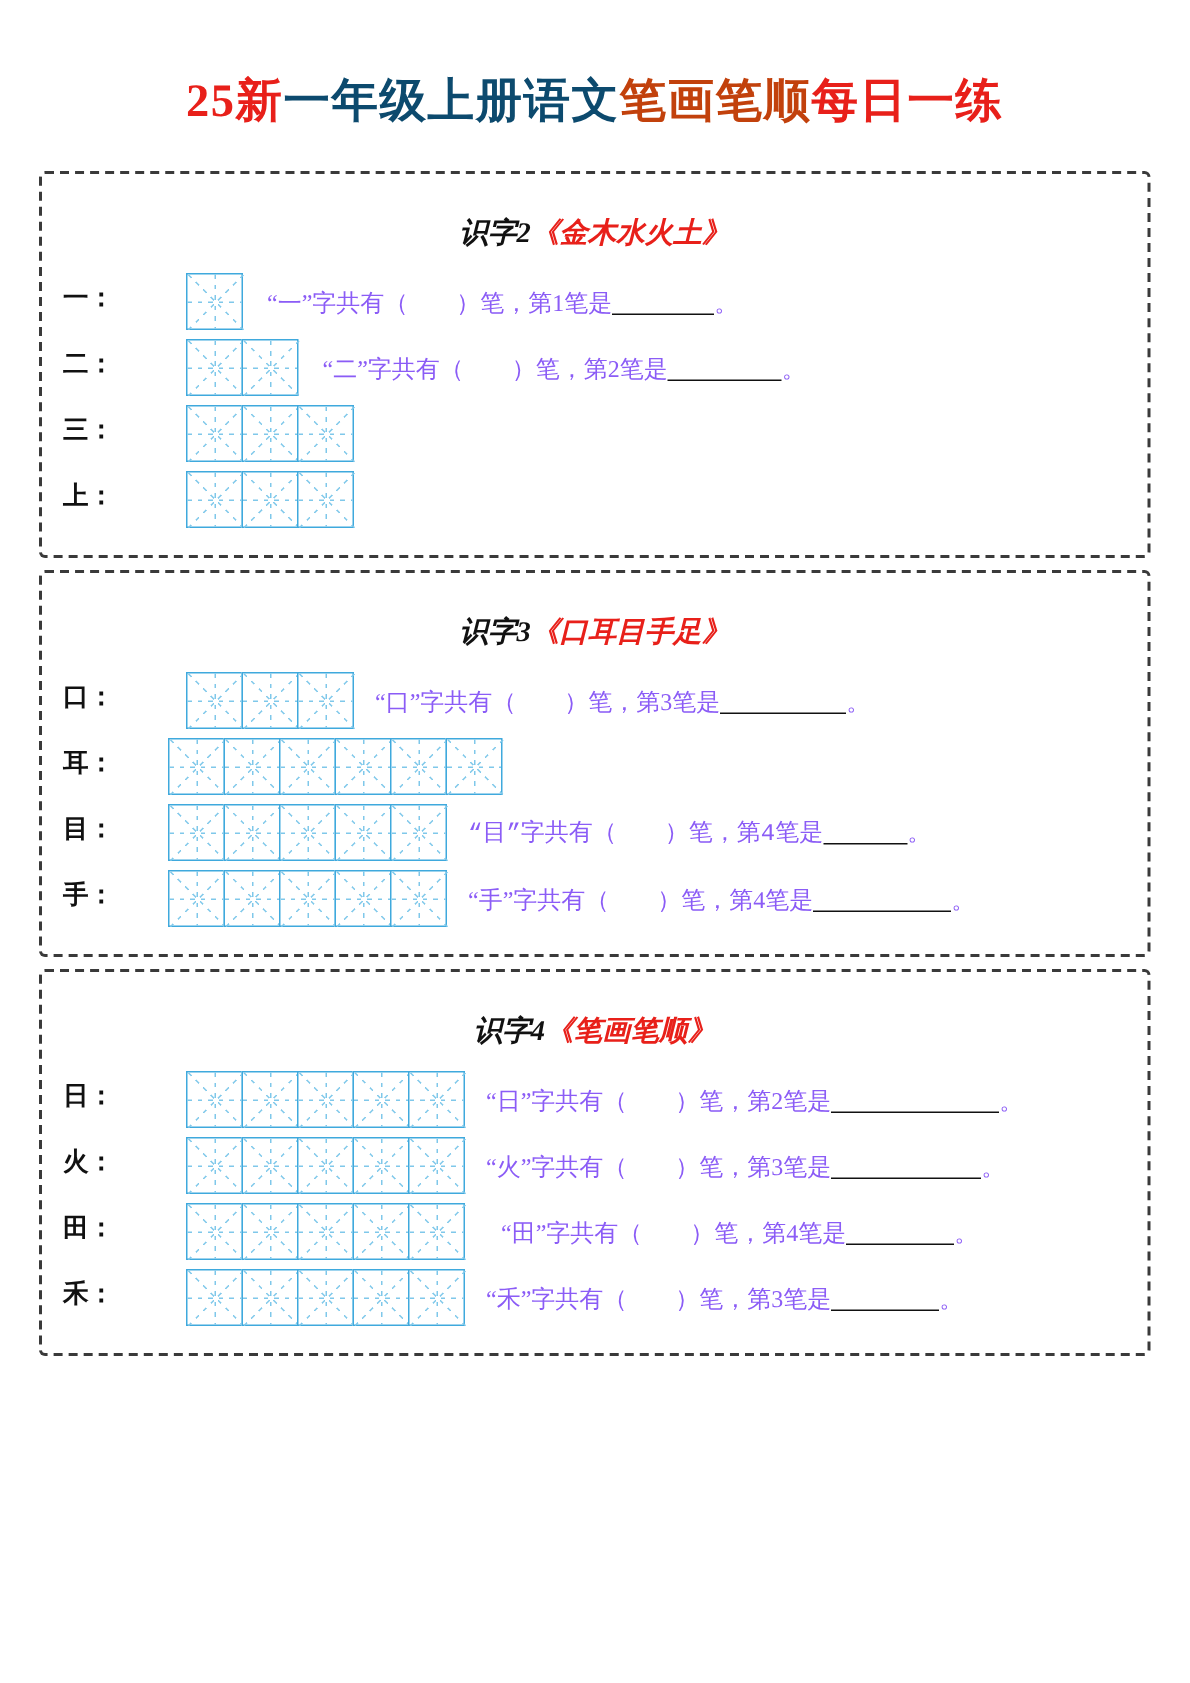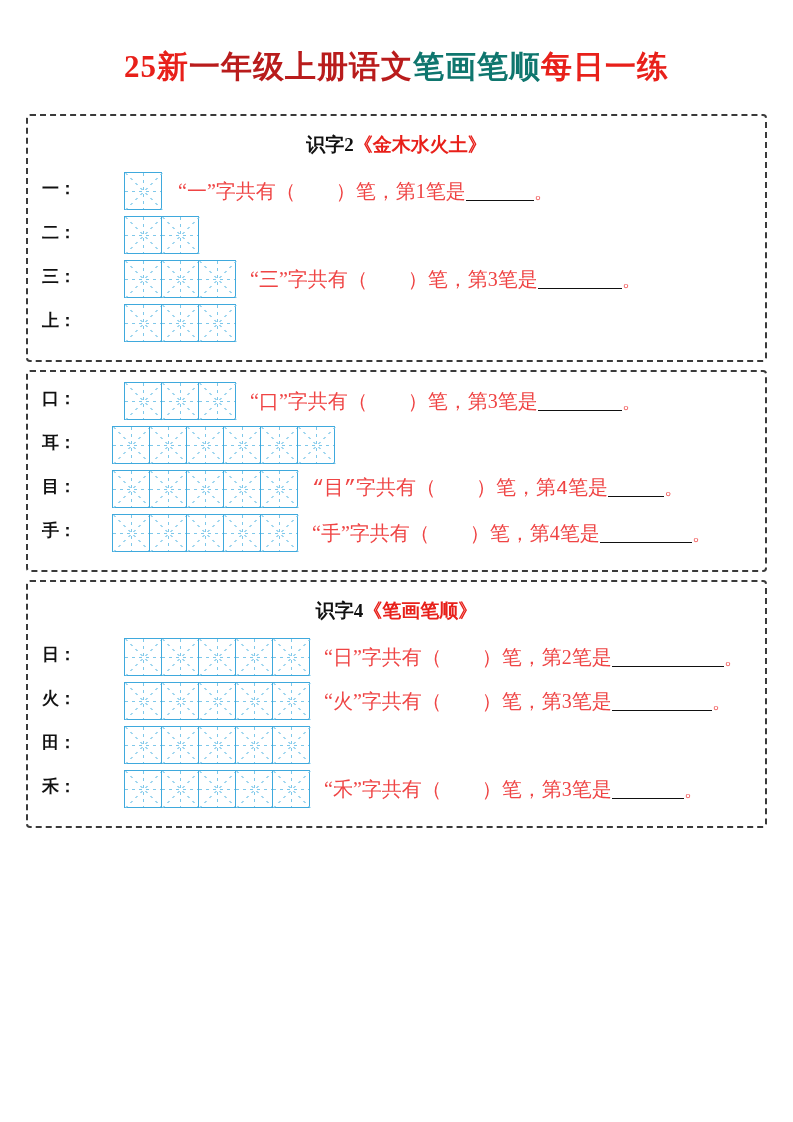--- a/index.html
+++ b/index.html
@@ -26,41 +26,42 @@
   
   .title {
     text-align: center;
     margin-top: 46px;
     font-size: 31px;
     font-weight: bold;
     letter-spacing: 1px;
     white-space: nowrap;
   }
   .title .t-red { color: #e8201a; }
-  .title .t-black { color: #b91c1c; }
-  .title .t-blue { color: #0f766e; }
+  .title .t-black { color: #0c4a6e; }
+  .title .t-blue { color: #c2410c; }
 
   
   .sections {
     margin-top: 26px;
   }
   .section {
     border: 2px dashed #3a3a3a;
     border-radius: 4px;
     box-sizing: border-box;
     margin-bottom: 8px;
     padding: 10px 14px 12px 14px;
     position: relative;
   }
   .section-title {
     text-align: center;
     font-size: 19px;
     font-weight: bold;
-    margin: 6px 0 14px 0;
+    margin: 16px 0 14px 0;
     white-space: nowrap;
+    font-style: italic;
   }
   .section-title .s-black { color: #111; }
   .section-title .s-red { color: #e8201a; }
 
   
   .row {
     display: flex;
     align-items: flex-end;
     margin-bottom: 6px;
     white-space: nowrap;
@@ -117,22 +118,22 @@
     top: 50%;
     width: 52px;
     height: 1px;
     background-image: repeating-linear-gradient(to right, #7fc8ea 0 3px, transparent 3px 7px);
     transform-origin: center center;
   }
   .cell i::before { transform: rotate(45deg); }
   .cell i::after { transform: rotate(-45deg); }
 
   .row-text {
-    font-size: 20px;
-    color: #ef4444;
+    font-size: 16px;
+    color: #8b5cf6;
     padding-bottom: 8px;
     padding-left: 10px;
     line-height: 1.1;
   }
   .blank {
     display: inline-block;
     border-bottom: 1px solid #111;
     height: 15px;
     vertical-align: -3px;
   }
@@ -161,52 +162,53 @@
         <div class="row">
           <div class="row-char">二：</div>
           <div class="grid" style="margin-left: 40px;">
             <div class="cell">
               <i></i>
             </div>
             <div class="cell">
               <i></i>
             </div>
           </div>
+          <div class="row-text" style="padding-left: 16px;"><span>“二”字共有（　　）笔，第2笔是</span><span class="blank" style="width: 76px;"></span><span>。</span></div>
         </div>
         <div class="row">
           <div class="row-char">三：</div>
           <div class="grid" style="margin-left: 40px;">
             <div class="cell">
               <i></i>
             </div>
             <div class="cell">
               <i></i>
             </div>
             <div class="cell">
               <i></i>
             </div>
           </div>
-          <div class="row-text" style="padding-left: 14px;"><span>“三”字共有（　　）笔，第3笔是</span><span class="blank" style="width: 84px;"></span><span>。</span></div>
         </div>
         <div class="row">
           <div class="row-char">上：</div>
           <div class="grid" style="margin-left: 40px;">
             <div class="cell">
               <i></i>
             </div>
             <div class="cell">
               <i></i>
             </div>
             <div class="cell">
               <i></i>
             </div>
           </div>
         </div>
       </div>
       <div class="section">
+        <div class="section-title"><span class="s-black">识字3</span><span class="s-red">《口耳目手足》</span></div>
         <div class="row">
           <div class="row-char">口：</div>
           <div class="grid" style="margin-left: 40px;">
             <div class="cell">
               <i></i>
             </div>
             <div class="cell">
               <i></i>
             </div>
             <div class="cell">
@@ -337,20 +339,21 @@
             <div class="cell">
               <i></i>
             </div>
             <div class="cell">
               <i></i>
             </div>
             <div class="cell">
               <i></i>
             </div>
           </div>
+          <div class="row-text" style="padding-left: 24px;"><span>“田”字共有（　　）笔，第4笔是</span><span class="blank" style="width: 72px;"></span><span>。</span></div>
         </div>
         <div class="row">
           <div class="row-char">禾：</div>
           <div class="grid" style="margin-left: 40px;">
             <div class="cell">
               <i></i>
             </div>
             <div class="cell">
               <i></i>
             </div>

